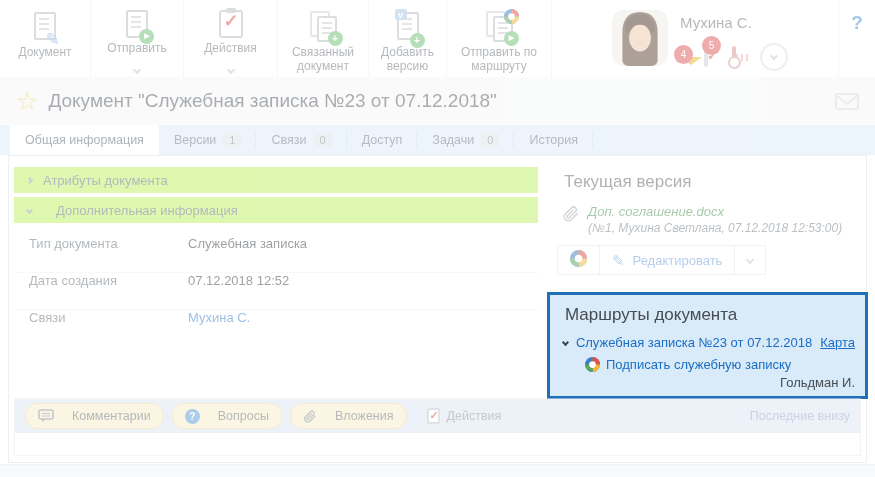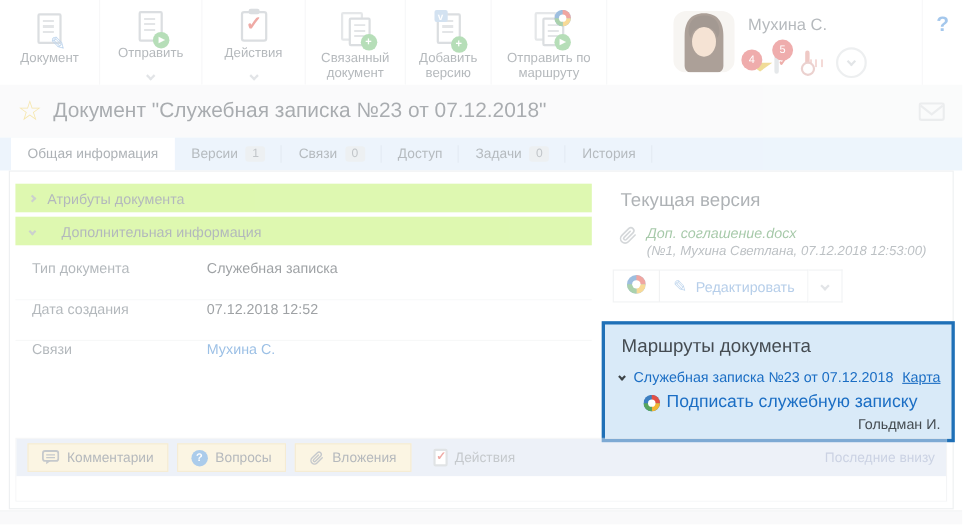--- a/index.html
+++ b/index.html
@@ -101,28 +101,28 @@
   .v-btn + .v-btn{border-left:none;}
   .v-pencil{font-size:15px;color:#7fadde;line-height:1;}
 
   
   .routes{position:absolute;left:538px;top:136px;width:321px;border:3px solid var(--highlight-border);
     background:var(--highlight-bg);padding:8px 10px 6px 13px;}
   .r-title{font-size:17px;color:#454c52;font-weight:normal;margin:2px 0 10px 2px;}
   .r-row1{display:flex;align-items:center;gap:8px;font-size:13px;}
   .r-link{color:var(--link-blue-strong);cursor:pointer;white-space:nowrap;}
   .r-map{margin-left:auto;color:var(--link-blue-strong);cursor:pointer;text-decoration:underline;}
-  .r-row2{display:flex;align-items:center;gap:6px;margin:7px 0 0 22px;font-size:16px;}
+  .r-row2{display:flex;align-items:center;gap:6px;margin:7px 0 0 22px;font-size:13px;}
   .r-assignee{text-align:right;font-size:13px;color:#454c52;margin-top:3px;}
 
   
   .comments{position:absolute;left:5px;top:242px;width:847px;border:1px solid #eaecee;}
   .c-bar{height:34px;background:#dde5f2;display:flex;align-items:center;padding:0 10px;gap:8px;}
-  .c-btn{height:26px;background:var(--cream);border:1px solid var(--cream-border);border-radius:0;
-    display:flex;align-items:center;gap:7px;padding:0 12px;font-size:12.5px;color:#6d757c;cursor:pointer;}
+  .c-btn{height:26px;background:var(--cream);border:1px solid var(--cream-border);border-radius:12px;
+    display:flex;align-items:center;gap:18px;padding:0 12px;font-size:12.5px;color:#6d757c;cursor:pointer;}
   .c-plain{display:flex;align-items:center;gap:7px;font-size:12.5px;color:#8d959c;margin-left:12px;cursor:pointer;}
   .qmark{width:15px;height:15px;border-radius:50%;background:#5a9bd8;color:#fff;font-size:10px;font-weight:bold;
     display:flex;align-items:center;justify-content:center;}
   .mini-doc{position:relative;width:13px;height:16px;border:2px solid #c3c9cd;border-radius:2px;background:#fff;}
   .mini-doc .check-red{font-size:11px;left:1px;top:0;}
   .c-sort{margin-left:auto;font-size:12.5px;color:#98a6c9;cursor:pointer;}
   .c-empty{height:22px;background:#fff;}
 
   .bottom-strip{position:absolute;left:0;bottom:0;width:875px;height:13px;background:#f3f4f6;border-top:1px solid #e8eaec;}
 </style>

